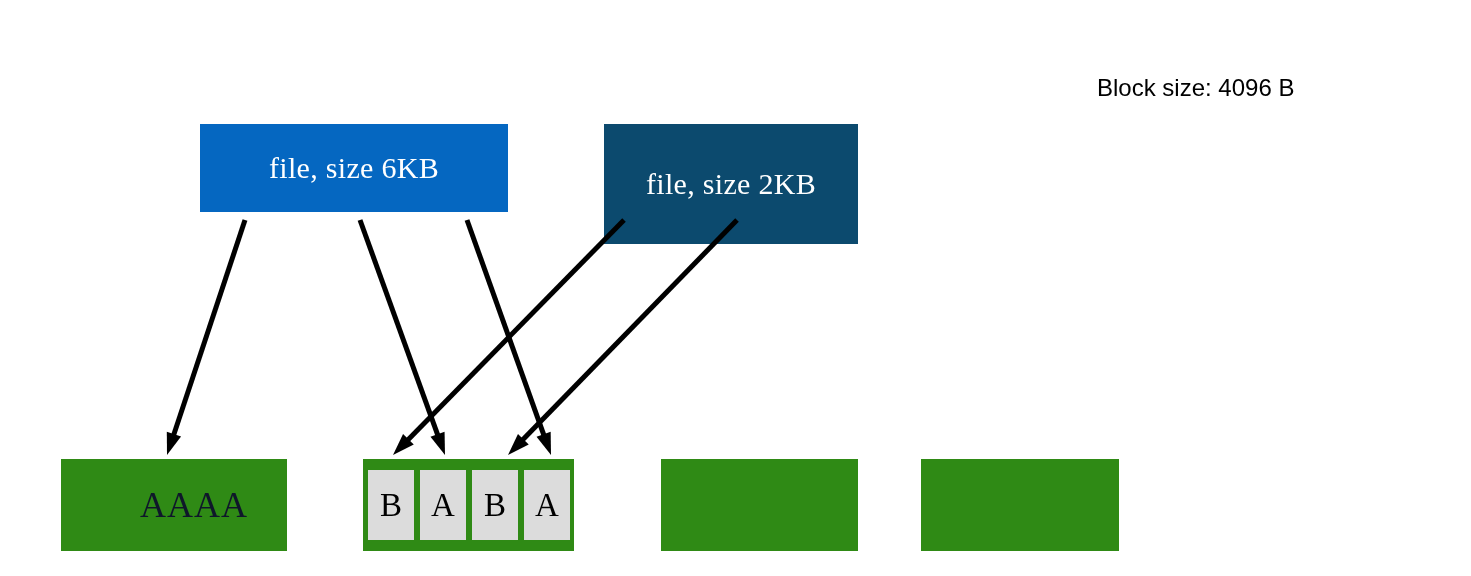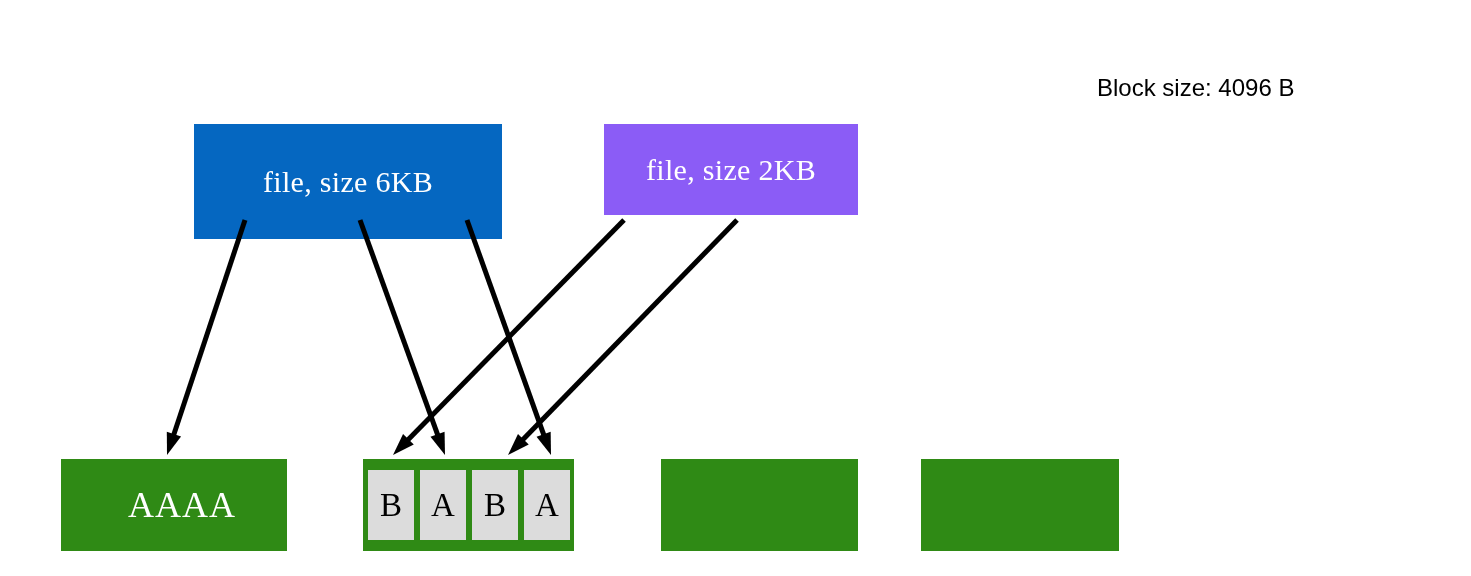--- a/index.html
+++ b/index.html
@@ -33,56 +33,56 @@
     position: absolute;
     display: flex;
     align-items: center;
     justify-content: center;
     color: #ffffff;
     font-family: "Liberation Serif", serif;
     font-size: 30px;
     letter-spacing: 0.3px;
   }
   .file-box-blue {
-    left: 194px;
+    left: 200px;
     top: 124px;
     width: 308px;
-    height: 115px;
+    height: 88px;
     background: #0567c1;
   }
   .file-box-red {
     left: 604px;
     top: 124px;
     width: 254px;
-    height: 91px;
-    background: #8b5cf6;
+    height: 120px;
+    background: #0c4a6e;
   }
 
   
   .block {
     position: absolute;
     top: 459px;
     height: 92px;
     background: #2f8a15;
   }
   .block-1 { left: 61px;  width: 226px; }
   .block-2 { left: 363px; width: 211px; }
   .block-3 { left: 661px; width: 197px; }
   .block-4 { left: 921px; width: 198px; }
 
   .block-label {
     position: absolute;
-    left: 4px;
+    left: 16px;
     top: 0;
     width: 100%;
     height: 100%;
     display: flex;
     align-items: center;
     justify-content: center;
-    color: #ffffff;
+    color: #0f172a;
     font-family: "Liberation Serif", serif;
     font-size: 36px;
     letter-spacing: 1px;
     padding-left: 8px;
     box-sizing: border-box;
   }
 
   
   .fragments {
     position: absolute;

